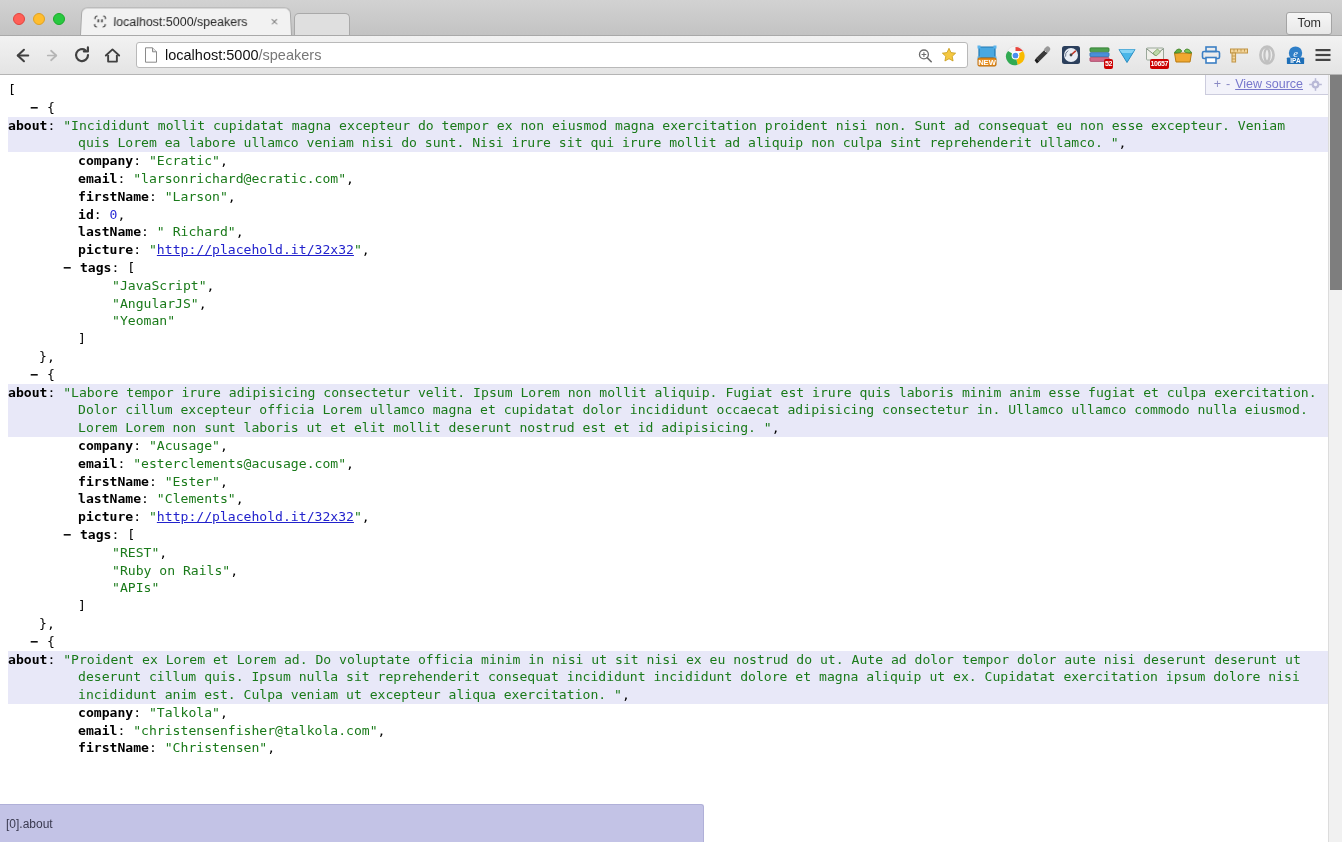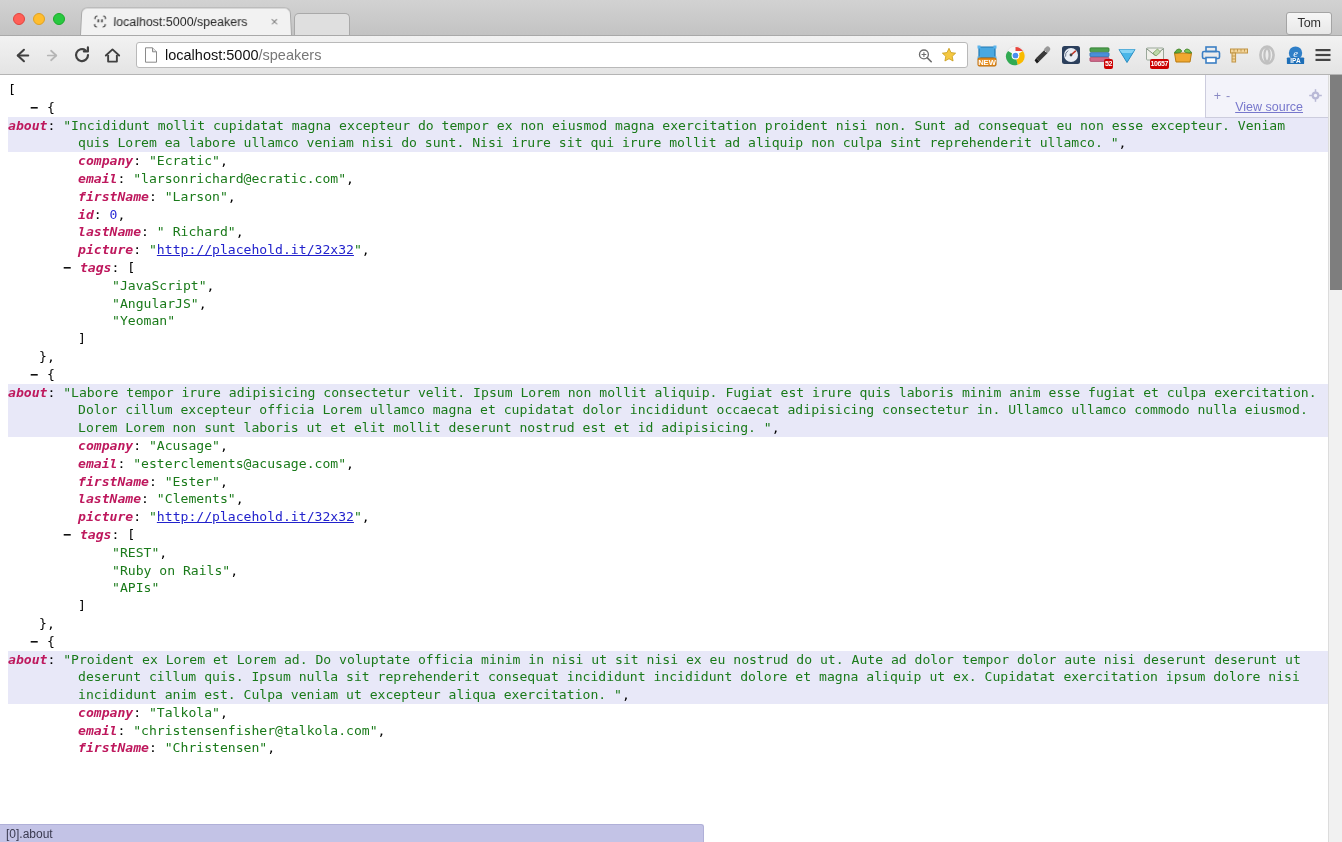--- a/index.html
+++ b/index.html
@@ -148,21 +148,21 @@
     top: 0; left: 0; right: 14px; bottom: 0;
     overflow: hidden;
     font-family: "DejaVu Sans Mono", "Liberation Mono", monospace;
     font-size: 13.1px;
     line-height: 17.8px;
     color: #000;
     padding: 6px 0 0 8px;
     white-space: nowrap;
   }
   
-  .k    { font-weight: bold; color: #be185d; font-style: italic; }
+  .k    { font-weight: bold; color: #000000; }
   .str  { color: #1a7a1a; }
   .num  { color: #2b2bd6; }
   .punc { color: #000; }
   .lnk  { color: #2222cc; text-decoration: underline; }
   .brk  { color: #000; }
 
   .row { white-space: pre; }
   .hl { background: #e8e8f8; }
 
   .collapser {
@@ -203,42 +203,42 @@
     border: 1px solid #ccccdd;
     border-top: none; border-right: none;
     padding: 2px 6px 3px 8px;
     font-family: "Liberation Sans", sans-serif;
     font-size: 12.5px;
     color: #7b7bbf;
     display: flex; align-items: center; gap: 5px;
     z-index: 5;
   }
   .vs-panel .pm { color: #8a8ac4; font-size: 12.5px; }
-  .vs-link { color: #7777cc; text-decoration: underline; margin-top: 23px; }
+  .vs-link { color: #7777cc; text-decoration: underline; }
   .vs-gear { width: 14px; height: 14px; display:flex; align-items:center; justify-content:center; }
 
   
   .pg-scroll {
     position: absolute;
     top: 0; right: 0; width: 14px; bottom: 0;
     background: #f1f1f1;
     border-left: 1px solid #dcdcdc;
   }
   .pg-thumb {
     position: absolute;
     top: 0; left: 1px; width: 12px; height: 215px;
     background: #7e7e7e;
     border-radius: 0;
   }
 
   
   .statusbar {
     position: absolute;
     left: 0; bottom: 0;
-    width: 704px; height: 18px;
+    width: 704px; height: 38px;
     background: #c3c3e6;
     border-top-right-radius: 3px;
     border-right: 1px solid #b0b0d8;
     border-top: 1px solid #b0b0d8;
     display: flex; align-items: center;
     padding-left: 6px;
     font-family: "Liberation Sans", sans-serif;
     font-size: 12px;
     color: #3a3a50;
     z-index: 6;

